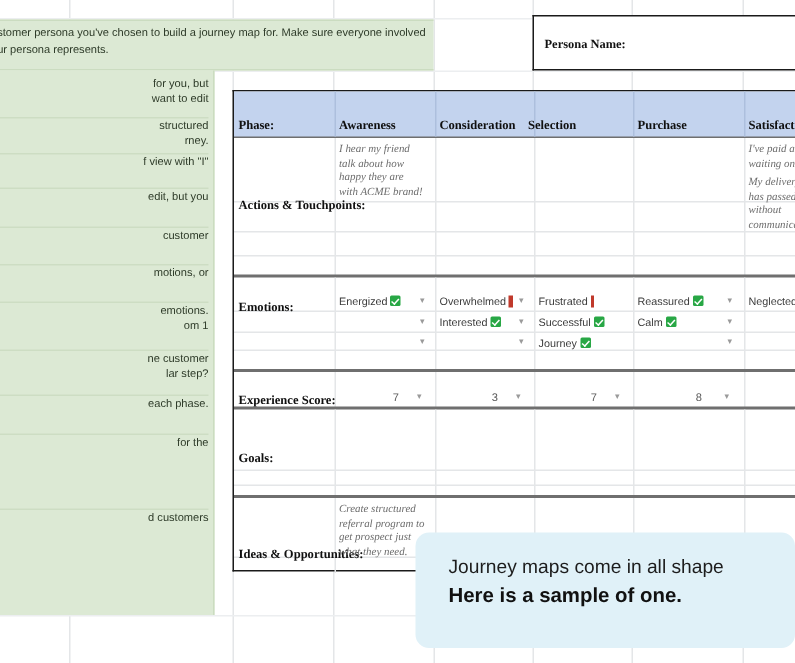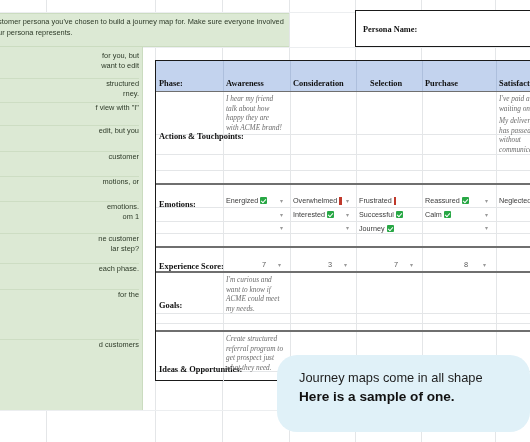--- a/index.html
+++ b/index.html
@@ -179,21 +179,21 @@
     color: #5a5a5a;
     text-align: right;
   }
 
   
   .callout {
     position: absolute;
     left: 277px; top: 355px;
     width: 253px; height: 77px;
     background: #e0f1f8;
-    border-radius: 20px;
+    border-radius: 9px;
   }
   .callout-line1 {
     position: absolute;
     left: 22px; top: 15px;
     font-size: 12.8px;
     color: #1d1d1d;
     white-space: nowrap;
   }
   .callout-line2 {
     position: absolute;
@@ -251,21 +251,21 @@
 
     <div class="hdr">
       <div class="hdr-sep" style="left:67px"></div>
       <div class="hdr-sep" style="left:134px"></div>
       <div class="hdr-sep" style="left:200px"></div>
       <div class="hdr-sep" style="left:266px"></div>
       <div class="hdr-sep" style="left:340px"></div>
       <span class="hdr-cell" style="left:3px">Phase:</span>
       <span class="hdr-cell" style="left:70px">Awareness</span>
       <span class="hdr-cell" style="left:137px">Consideration</span>
-      <span class="hdr-cell" style="left:214px">Selection</span>
+      <span class="hdr-cell" style="left:196px">Selection</span>
       <span class="hdr-cell" style="left:269px">Purchase</span>
       <span class="hdr-cell" style="left:343px">Satisfaction</span>
 
     </div>
 
     <div class="band" style="top:31px; height:93px;">
       <div class="col-sep" style="left:67px; top:0; bottom:0;"></div>
       <div class="col-sep" style="left:134px;top:0; bottom:0;"></div>
       <div class="col-sep" style="left:200px;top:0; bottom:0;"></div>
       <div class="col-sep" style="left:266px;top:0; bottom:0;"></div>
@@ -373,24 +373,20 @@
 
     <div class="band" style="top:212px; height:59px;">
       <div class="col-sep" style="left:67px; top:0; bottom:0;"></div>
       <div class="col-sep" style="left:134px;top:0; bottom:0;"></div>
       <div class="col-sep" style="left:200px;top:0; bottom:0;"></div>
       <div class="col-sep" style="left:266px;top:0; bottom:0;"></div>
       <div class="col-sep" style="left:340px;top:0; bottom:0;"></div>
       <div class="inner-sep" style="top:40px"></div>
       <div class="inner-sep" style="top:50px"></div>
       <span class="rowlabel" style="top:28px">Goals:</span>
-      <span class="sample" style="left:70px; top:2px; width:62px;">I'm curious and
-want to know if
-ACME could meet
-my needs.</span>
       <div class="band-sep" style="top:57.4px"></div>
     </div>
 
     <div class="band" style="top:271px; height:50px;">
       <div class="col-sep" style="left:67px; top:0; bottom:0;"></div>
       <div class="col-sep" style="left:134px;top:0; bottom:0;"></div>
       <div class="col-sep" style="left:200px;top:0; bottom:0;"></div>
       <div class="col-sep" style="left:266px;top:0; bottom:0;"></div>
       <div class="col-sep" style="left:340px;top:0; bottom:0;"></div>
       <div class="inner-sep" style="top:39px"></div>

